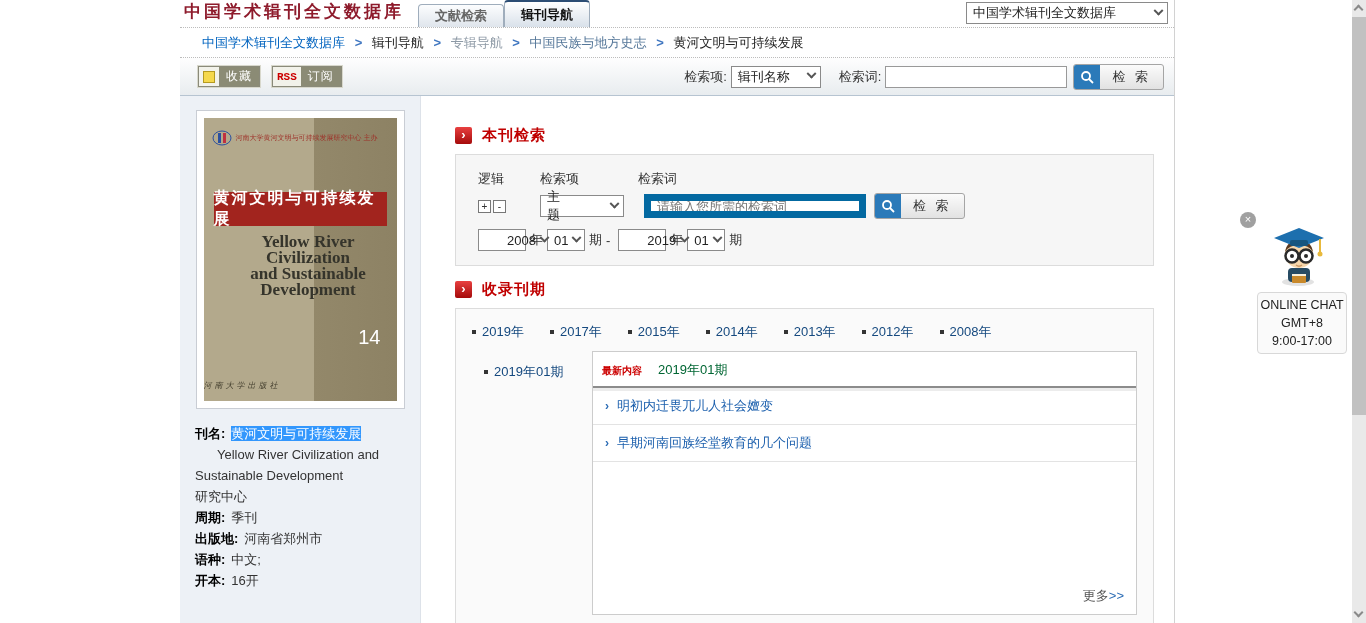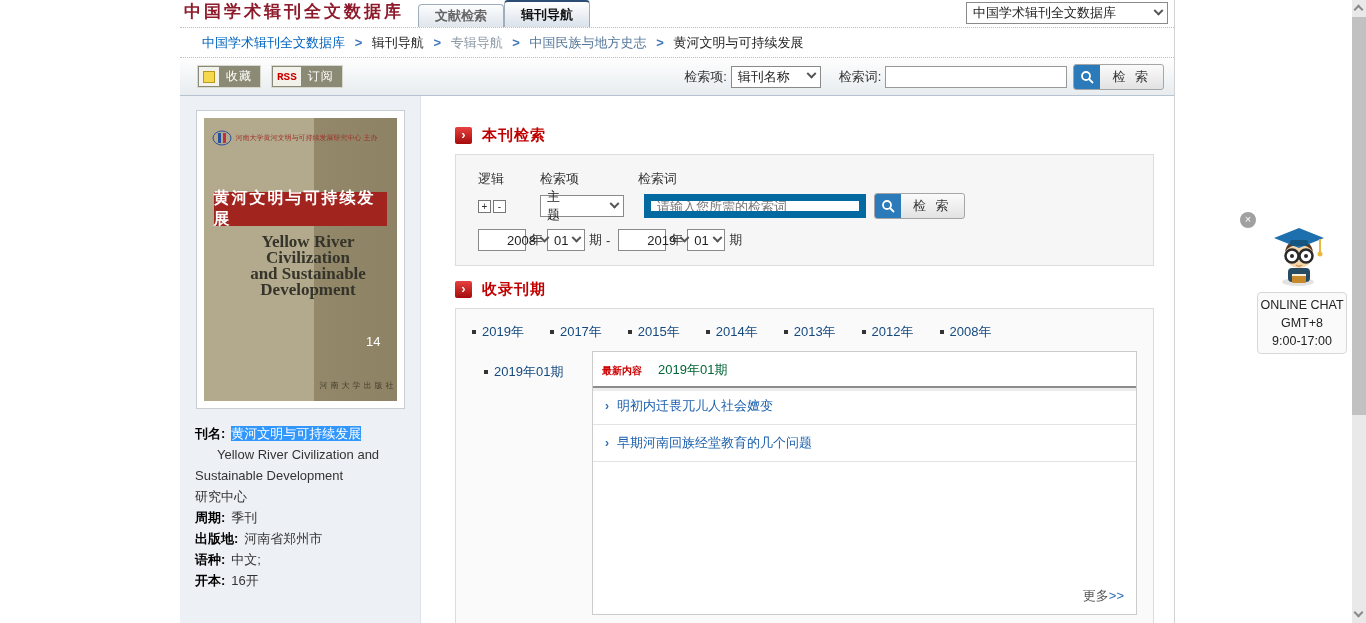--- a/index.html
+++ b/index.html
@@ -57,22 +57,22 @@
   .lpanel { width: 241px; background: #edf1f6; border-right: 1px solid #dde2e9; padding-top: 14px; flex: none; }
   .cover-box { width: 209px; margin: 0 auto; background: #fff; border: 1px solid #c9cdd4; padding: 7px; }
   .cover { width: 193px; height: 283px; position: relative;
     background: linear-gradient(90deg, #b3a98c 0%, #b3a98c 57%, #93886a 57%, #8d8264 100%); overflow: hidden; }
   .cover-org { position: absolute; top: 12px; left: 8px; right: 4px; display: flex; align-items: center; }
   .cover-org .txt { font-size: 7px; color: #9e3028; margin-left: 4px; letter-spacing: 0; white-space: nowrap; }
   .cover-banner { position: absolute; top: 74px; left: 10px; right: 10px; height: 34px; background: #a2241e;
     color: #fff; font-size: 16px; font-weight: bold; letter-spacing: 2px; display: flex; align-items: center; justify-content: center; }
   .cover-en { position: absolute; top: 116px; left: 0; right: 0; text-align: center;
     font-family: "Liberation Serif", serif; font-weight: bold; font-size: 17px; color: #35342b; line-height: 16px; padding-left: 16px; }
-  .cover-num { position: absolute; right: 16px; bottom: 52px; color: #fff; font-size: 13px; }
-  .cover-pub { position: absolute; bottom: 10px; left: 0; right: 0; text-align: right; font-size: 8px; color: #443f2e; letter-spacing: 3px; }
+  .cover-num { position: absolute; right: 16px; bottom: 52px; color: #fff; font-size: 20px; }
+  .cover-pub { position: absolute; bottom: 10px; left: 0; right: 0; text-align: left; font-size: 8px; color: #443f2e; letter-spacing: 3px; font-style: italic; }
 
   .jinfo { margin: 15px 8px 0 15px; font-size: 13px; line-height: 20px; color: #333; }
   .jinfo .row { margin-bottom: 1px; }
   .jinfo b { color: #000; margin-right: 6px; }
   .hl { background: #3297fd; color: #fff; }
   .ind { padding-left: 22px; }
 
   
   .mpanel { flex: 1; background: #fff; padding: 30px 20px 0 34px; overflow: hidden; }
   .sec-hdr { display: flex; align-items: center; margin-bottom: 9px; }

